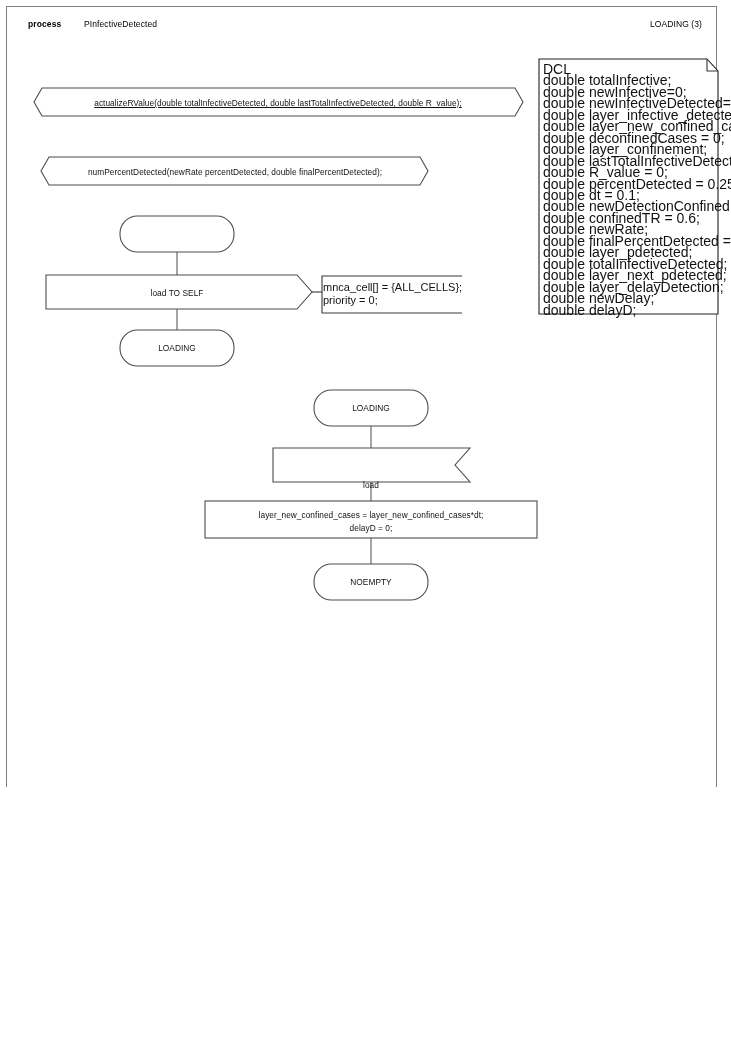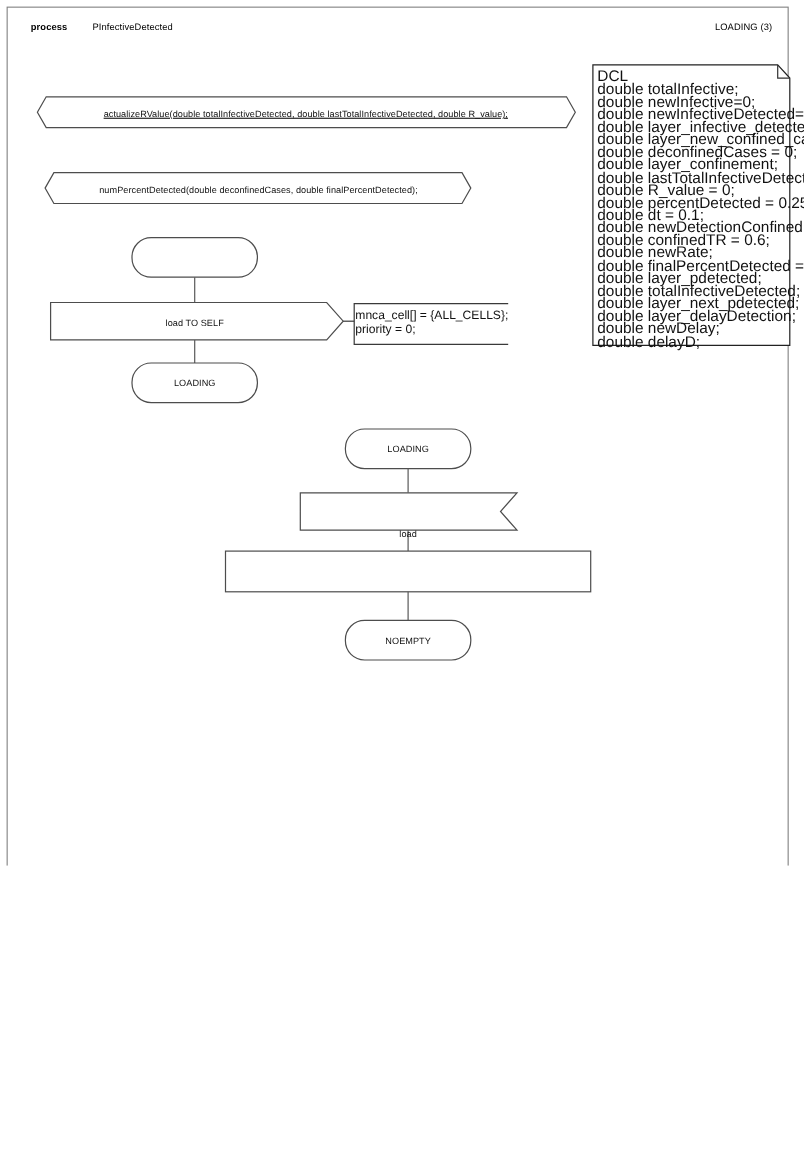--- a/index.html
+++ b/index.html
@@ -182,30 +182,32 @@
 
     <g>
       <path class="dclstk" d="M539,59 L707,59 L718,71 L718,314 L539,314 Z"></path>
       <path class="fold" d="M707,59 L707,71 L718,71"></path>
     </g>
 
   </svg>
 
   <div class="lbl center" style="left:278px; top:98px;text-decoration:underline;">actualizeRValue(double totalInfectiveDetected, double lastTotalInfectiveDetected, double R_value);</div>
 
-  <div class="lbl center" style="left:235px; top:167px;">numPercentDetected(double deconfinedCases, double finalPercentDetected);</div>
+  <div class="lbl center" style="left:235px; top:167px;">numPercentDetected(newRate percentDetected, double finalPercentDetected);</div>
 
   <div class="lbl center" style="left:177px; top:288px;text-align:center;">load TO SELF</div>
 
   <div class="lbl center" style="left:177px; top:343px;">LOADING</div>
 
   <div class="lbl center" style="left:371px; top:403px;">LOADING</div>
 
   <div class="lbl center" style="left:371px; top:480px;">load</div>
 
+  <div class="lbl center multi" style="left:371px; top:509px;">layer_new_confined_cases = layer_new_confined_cases*dt;
+delayD = 0;</div>
 
   <div class="lbl center" style="left:371px; top:577px;">NOEMPTY</div>
 
   <div id="cmt-text">mnca_cell[] = {ALL_CELLS};
 priority = 0;</div>
 
   <div id="dcl-text">DCL
 double totalInfective;
 double newInfective=0;
 double newInfectiveDetected=0;

